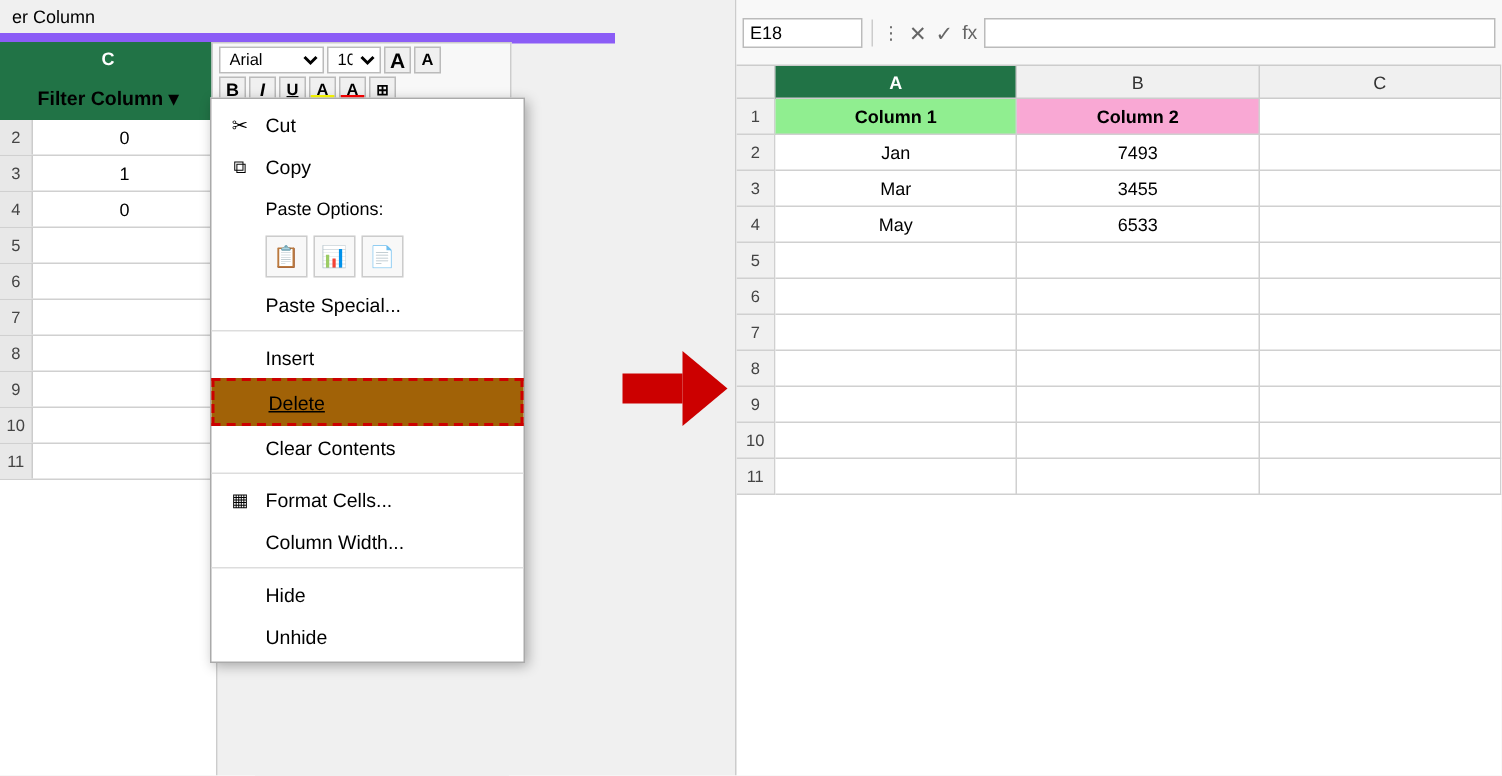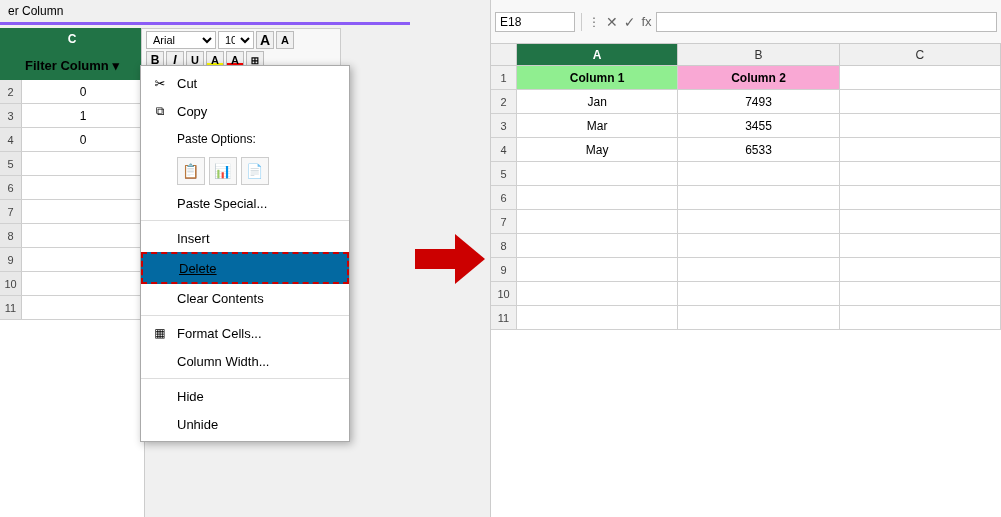--- a/index.html
+++ b/index.html
@@ -21,21 +21,21 @@
       position: relative;
       overflow: hidden;
     }
 
     
     .title-bar {
       background: #f0f0f0;
       padding: 4px 8px;
       font-size: 12px;
       color: #000;
-      border-bottom: 3px solid #8b5cf6;
+      border-bottom: 7px solid #8b5cf6;
     }
 
     
     .sheet-left {
       position: absolute;
       top: 28px;
       left: 0;
       width: 145px;
       height: 490px;
       background: #fff;
@@ -199,21 +199,21 @@
       height: 1px;
       background: #ddd;
       margin: 3px 0;
     }
 
     .menu-item-label {
       flex: 1;
     }
 
     .menu-item-delete {
-      background: #0369a1;
+      background: #a16207;
       border: 2px dashed #cc0000;
       color: #000;
     }
 
     .menu-item-delete .menu-item-label {
       text-decoration: underline;
     }
 
     
     .paste-options-row {

